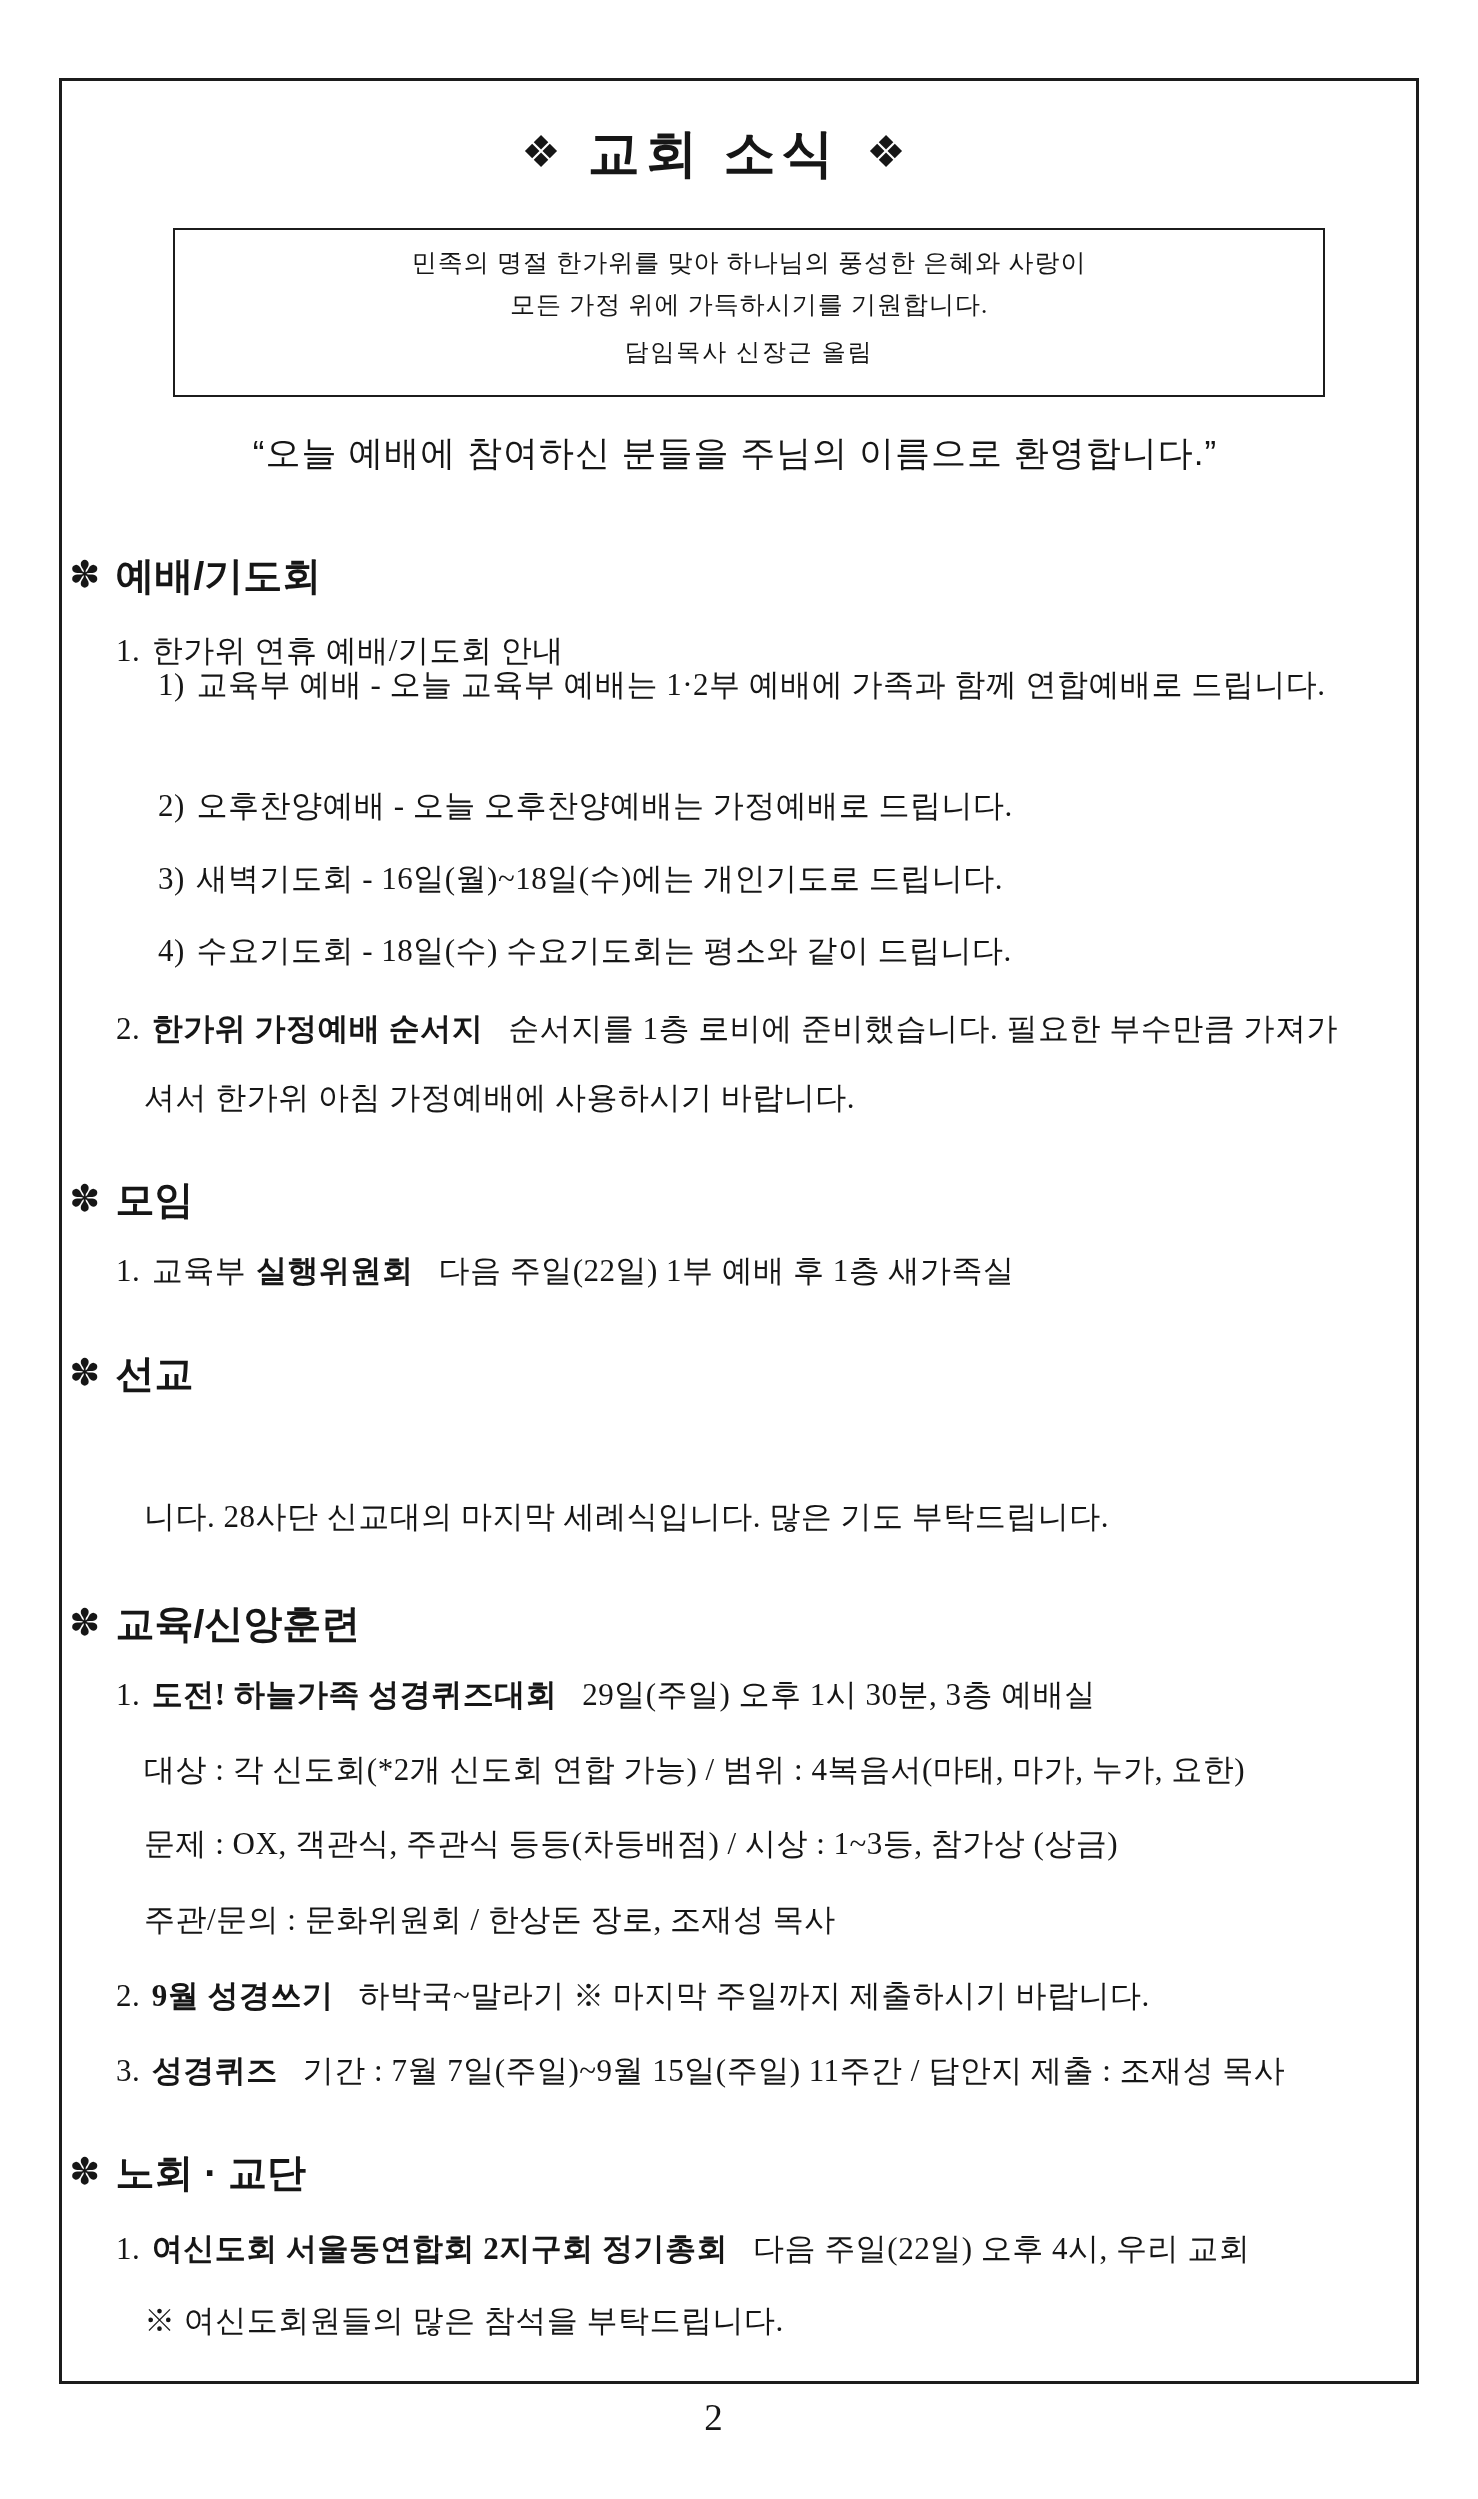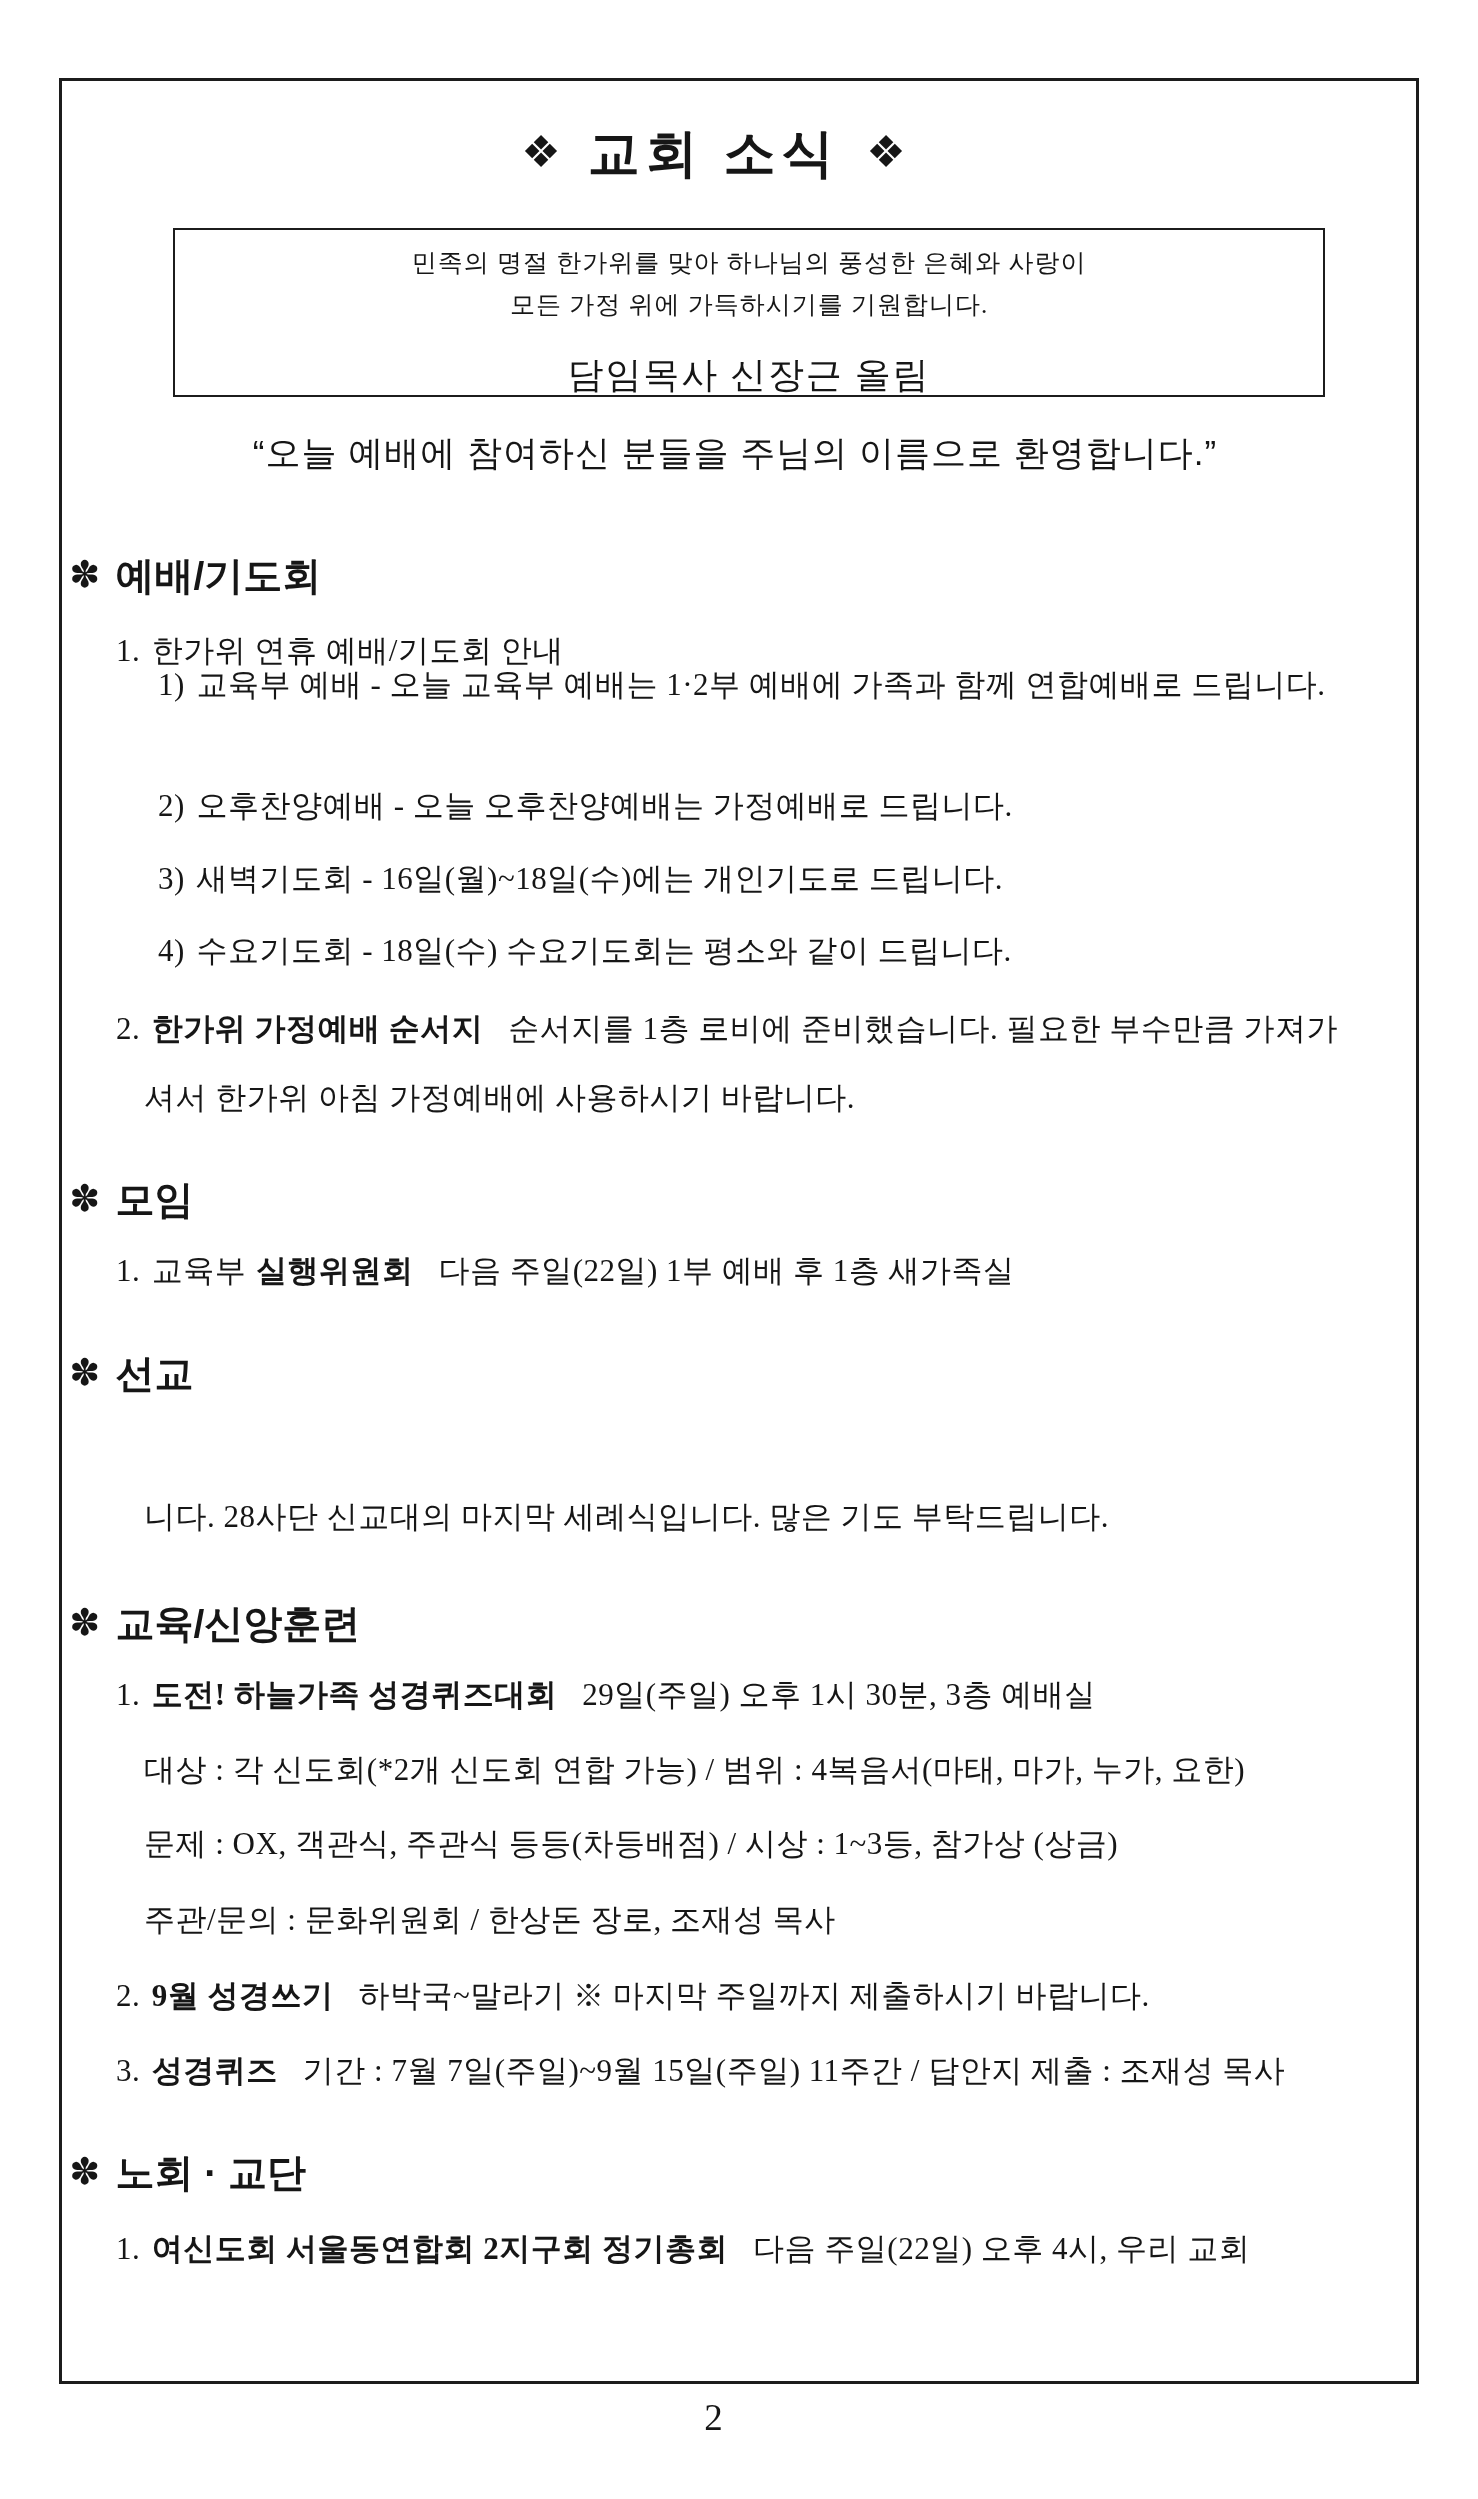--- a/index.html
+++ b/index.html
@@ -23,21 +23,21 @@
   .doc-title .orn{font-size:44px;letter-spacing:0;vertical-align:3.9px;}
   .doc-title .orn.left{margin-right:27px;}
   .doc-title .orn.right{margin-left:27px;}
   .greet-box{
     position:absolute;left:173px;top:228px;width:1152px;height:169px;
     border:2.9px solid #1c1c1c;box-sizing:border-box;
     text-align:center;
   }
   .greet-line{font-size:25px;line-height:42px;font-weight:500;letter-spacing:1px;white-space:nowrap;}
   .greet-line.first{margin-top:11.6px;}
-  .greet-sign{font-size:36px;line-height:42px;font-weight:500;letter-spacing:1.9px;margin-top:28px;}
+  .greet-sign{font-size:24px;line-height:42px;font-weight:500;letter-spacing:1.9px;margin-top:5px;}
   .welcome{
     position:absolute;left:0;right:0;top:432px;height:42px;line-height:42px;
     text-align:center;font-family:"Liberation Sans","DejaVu Sans",sans-serif;
     font-weight:500;font-size:35px;letter-spacing:1px;white-space:nowrap;padding-left:43px;
   }
   .sec{
     position:absolute;left:69px;height:50px;line-height:50px;
     font-family:"Liberation Sans","DejaVu Sans",sans-serif;
     font-weight:700;font-size:39px;white-space:nowrap;
   }
@@ -138,17 +138,20 @@
   <div class="line indent-item" style="top:2050px">
     <span class="num">3.</span><span class="lead">성경퀴즈</span><span class="rest">기간 : 7월 7일(주일)~9월 15일(주일) 11주간 / 답안지 제출 : 조재성 목사</span>
   </div>
 
   <div class="sec" style="top:2147px">
     <span class="marker">✽</span><span>노회 · 교단</span>
   </div>
   <div class="line indent-item" style="top:2228px">
     <span class="num">1.</span><span class="lead">여신도회 서울동연합회 2지구회 정기총회</span><span class="rest">다음 주일(22일) 오후 4시, 우리 교회</span>
   </div>
+  <div class="line indent-cont" style="top:2300px">
+    <span class="rest">※ 여신도회원들의 많은 참석을 부탁드립니다.</span>
+  </div>
 
   <div class="page-num">2</div>
 
 </div>
 
 
 </body></html>

